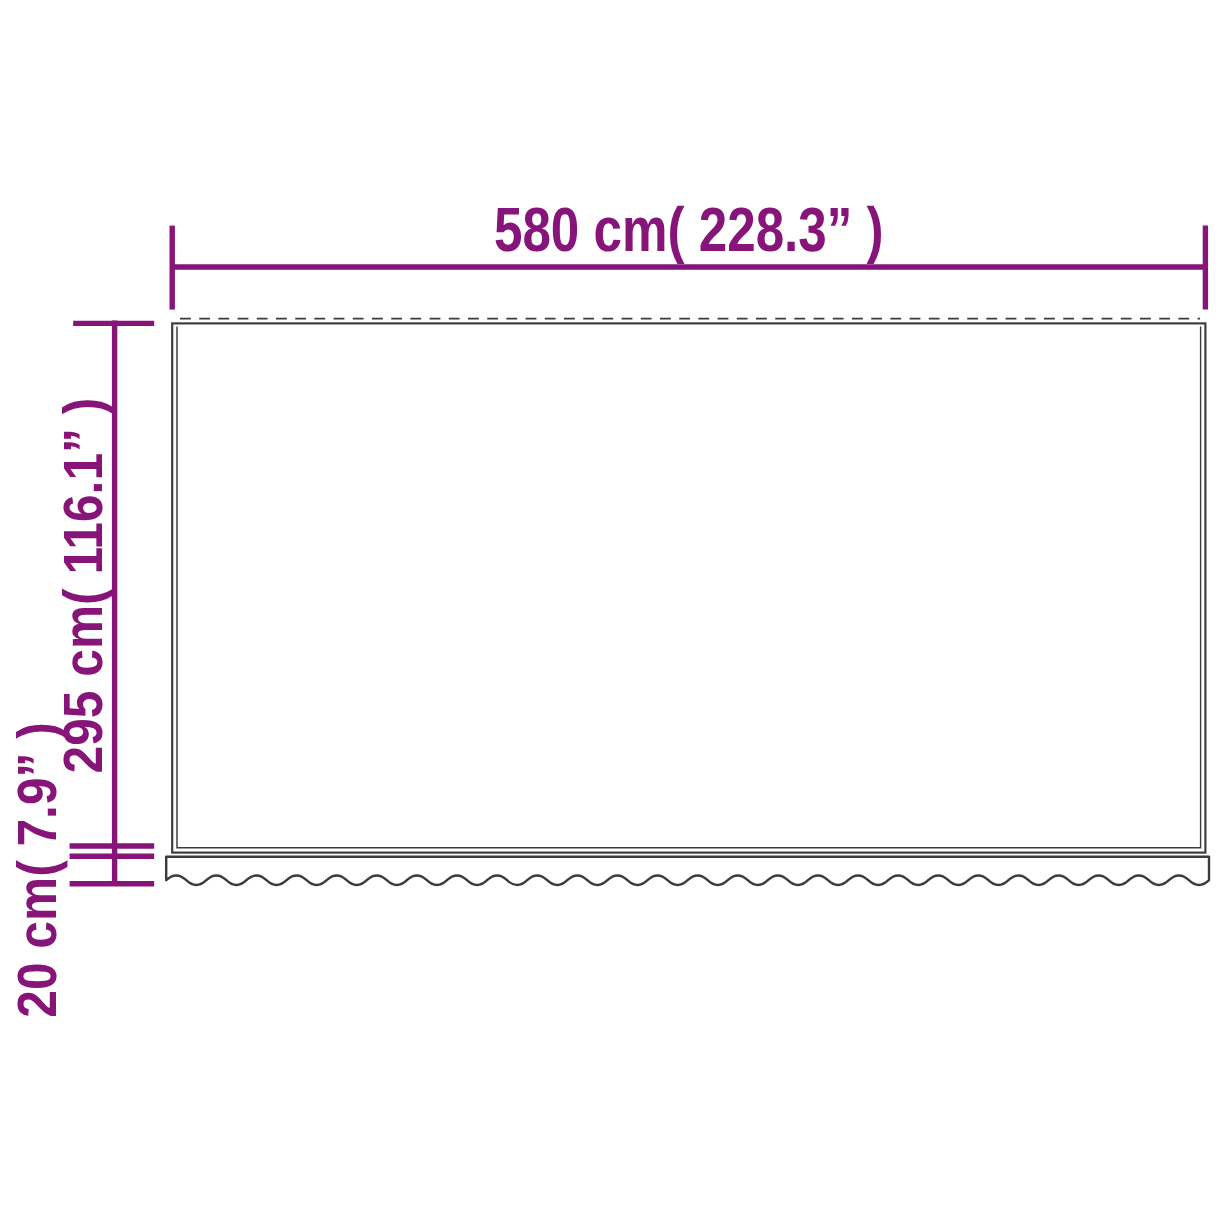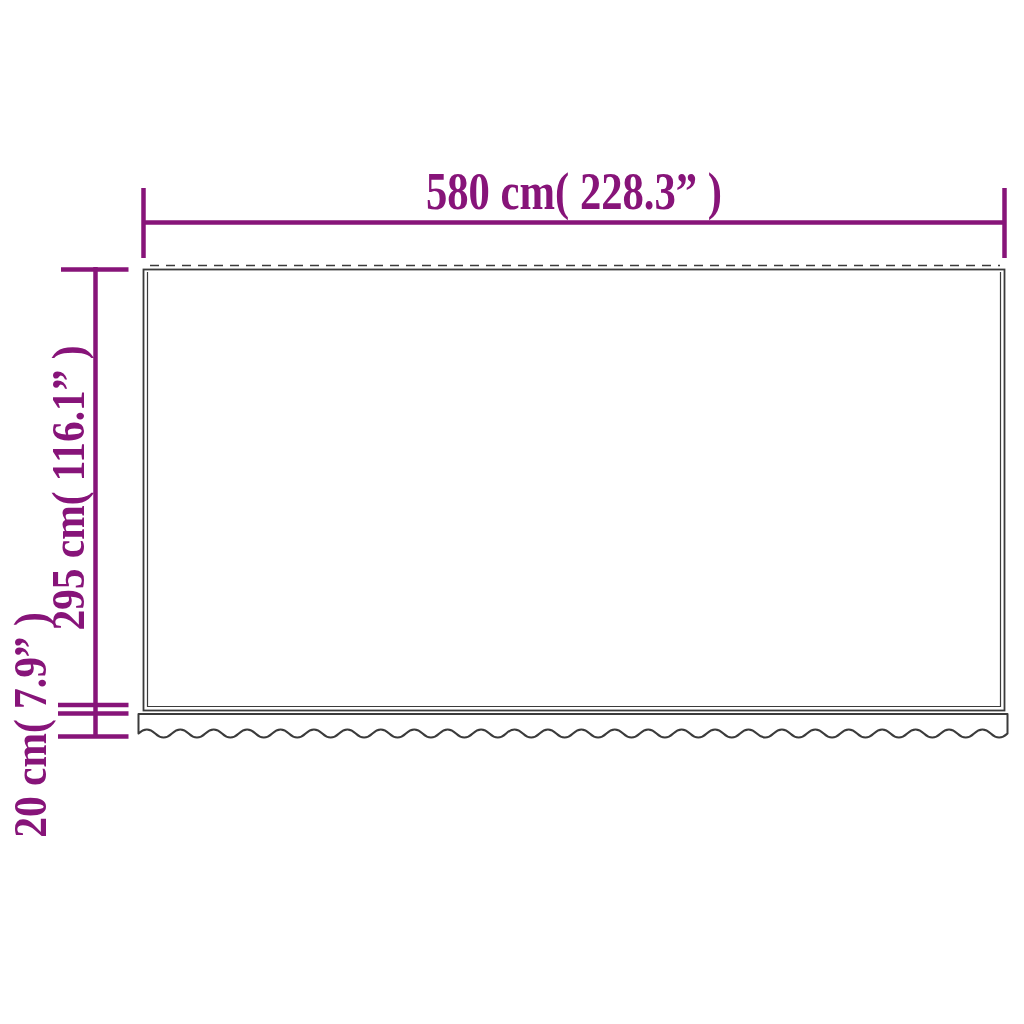--- a/index.html
+++ b/index.html
@@ -1,20 +1,20 @@
 <!DOCTYPE html>
 <html style="--dimension-accent: #871479; --fabric-outline: #3b3b3b; --background: #ffffff;"><head>
 <meta charset="utf-8">
 <style>
   html,body { margin:0; padding:0; background:#ffffff; }
   .stage {
     position:relative; width:1024px; height:1024px;
     background:var(--background,#ffffff);
     overflow:hidden;
-    font-family:Liberation Serif, serif;
+    font-family:Liberation Sans, sans-serif;
   }
   svg.draw { position:absolute; left:0; top:0; width:1024px; height:1024px; }
 
   
   .dim-stroke { stroke:var(--dimension-accent,#871479); stroke-width:4.5; fill:none; stroke-linecap:butt; }
 
   
   .fab-outer  { stroke:var(--fabric-outline,#3b3b3b); stroke-width:1.8; fill:#ffffff; }
   .fab-inner  { stroke:var(--fabric-outline,#3b3b3b); stroke-width:1.2; fill:none; }
   .fab-stitch { stroke:var(--fabric-outline,#3b3b3b); stroke-width:1.6; fill:none; stroke-dasharray:9 7; }

